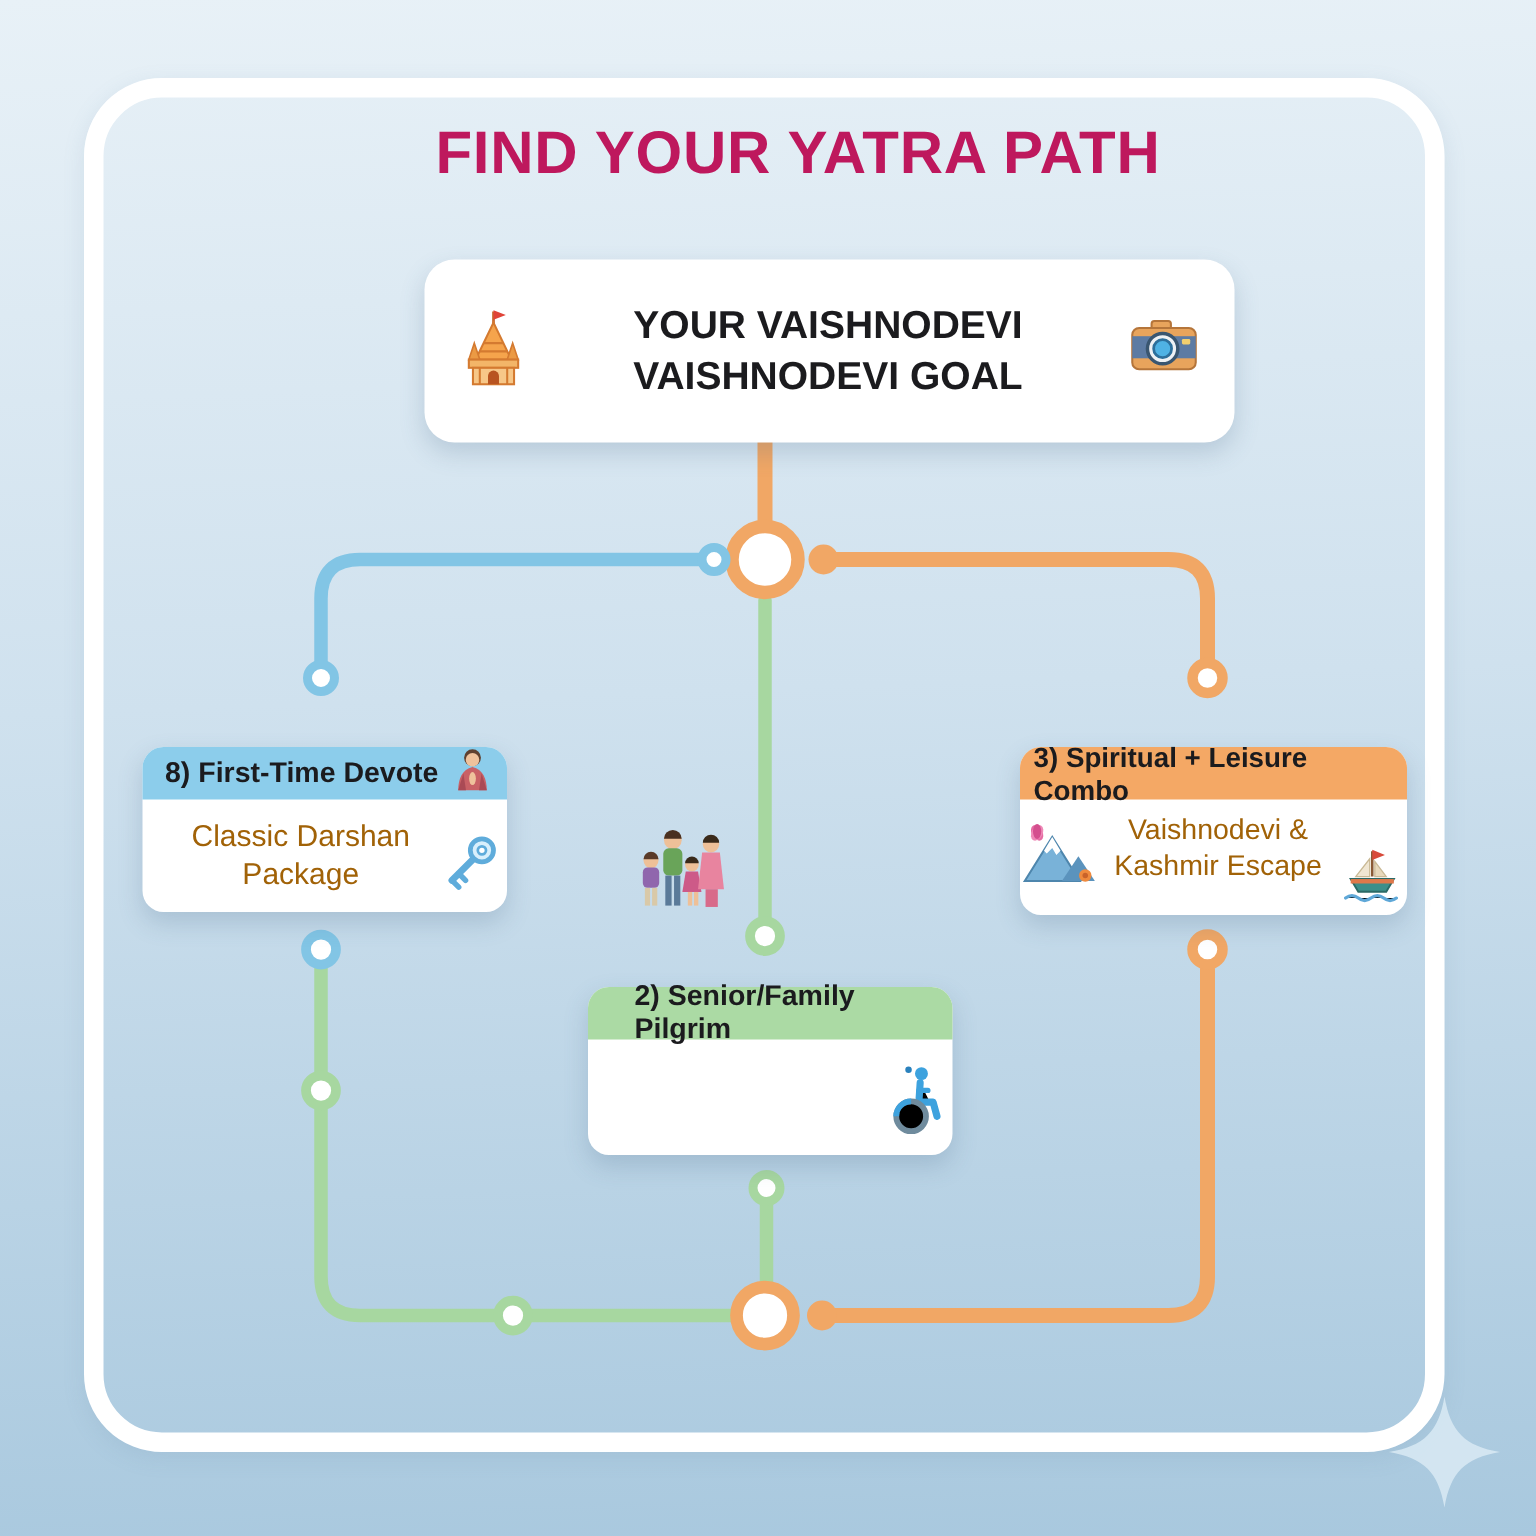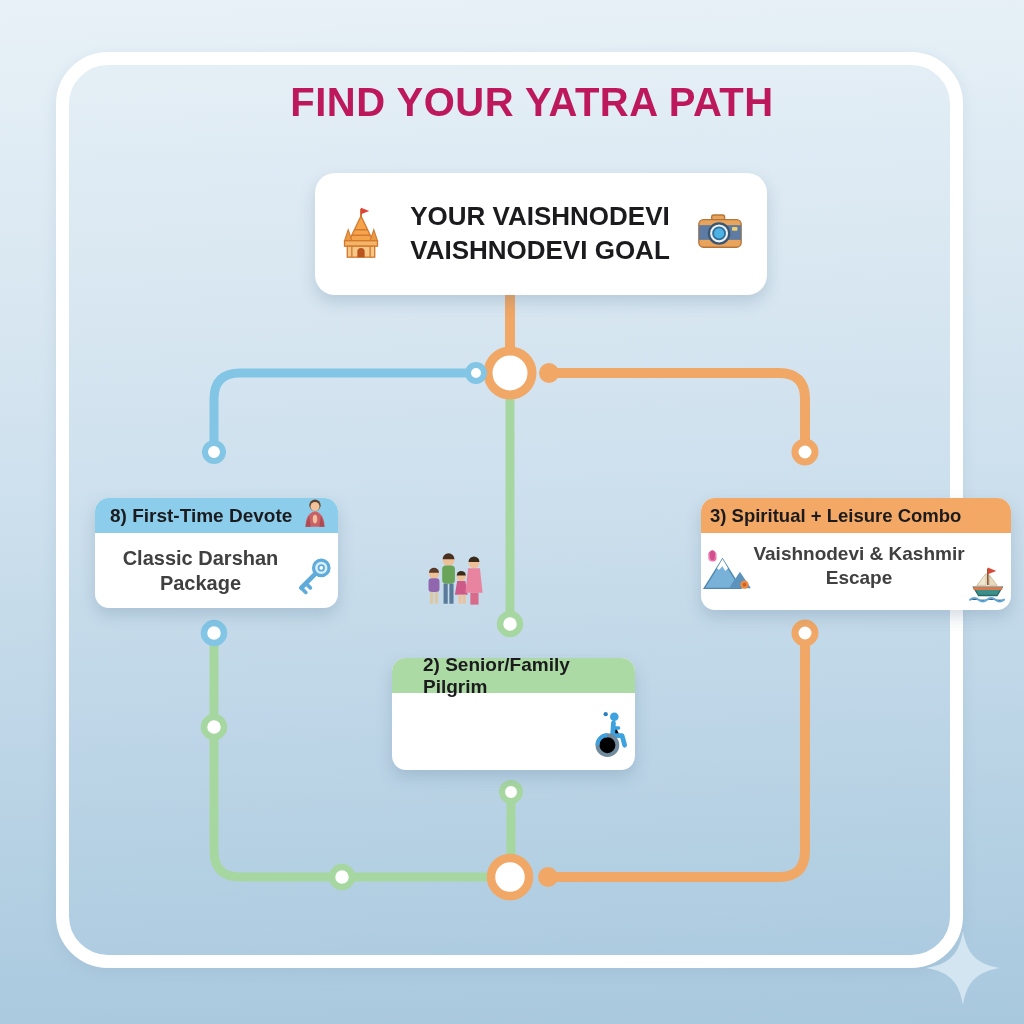--- a/index.html
+++ b/index.html
@@ -16,48 +16,48 @@
   .title {
     position:absolute; top:80px; left:0; width:100%; text-align:center;
     font-size:40px; font-weight:800; color:#be185d; letter-spacing:0.5px;padding-left:20px;
   }
   svg.connectors { position:absolute; left:0; top:0; }
   .card {
     position:absolute; background:#ffffff;
     box-shadow:0 7px 16px rgba(70,100,130,0.22);
   }
   .goal-card {
-    left:283px; top:173px; width:452px; height:122px; border-radius:20px;
+    left:283px; top:173px; width:540px; height:122px; border-radius:20px;
     display:flex; align-items:center; justify-content:space-between;
-    padding:0 24px; box-sizing:border-box;margin-left:32px;
+    padding:0 24px; box-sizing:border-box;
   }
   .goal-title {
     flex:1; text-align:center; font-size:26px; font-weight:800;
     color:#1b1b1e; line-height:1.3;
   }
   .option-card { border-radius:14px; box-sizing:border-box; }
   .option-header {
     border-radius:14px 14px 0 0; height:35px; display:flex; align-items:center;
     padding:0 10px 0 15px; font-size:19px; font-weight:800; color:#1b1b1e;
     box-sizing:border-box;
   }
   .option-header .spacer { flex:1; }
   .option-body {
     position:relative; display:flex; align-items:center; justify-content:center;
-    text-align:center; font-weight:700; color:#404040; line-height:1.25;
+    text-align:center; font-weight:400; color:#a16207; line-height:1.25;
     box-sizing:border-box;
     border-radius:29px;
   }
   #card-1 { left:95px;  top:498px; width:243px; height:110px; }
   #card-1 .option-header { background:#8ccdeb; }
   #card-1 .option-body  { height:75px; font-size:20px; padding:0 46px 0 14px; }
   #card-2 { left:392px; top:658px; width:243px; height:112px; }
   #card-2 .option-header { background:#abdaa4;padding-left:31px; }
   #card-2 .option-body  { height:77px; font-size:19.5px; padding:0 48px 0 12px; }
-  #card-3 { left:701px; top:498px; width:310px; height:112px; }
+  #card-3 { left:680px; top:498px; width:258px; height:112px; }
   #card-3 .option-header { background:#f4a865; padding-left:9px; font-size:18.5px; }
   #card-3 .option-body  { height:77px; font-size:19px; padding:0 40px 12px 46px; }
   .body-icon { position:absolute; }
   .family { position:absolute; left:424px; top:548px; }
   .sparkle { position:absolute; left:924px; top:929px; }
 </style>
 </head>
 <body>
 
 <div class="frame"></div>

